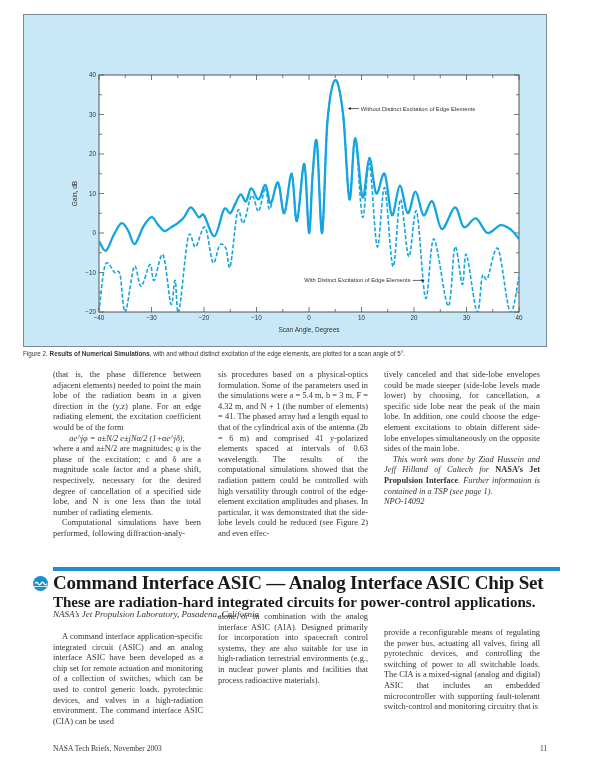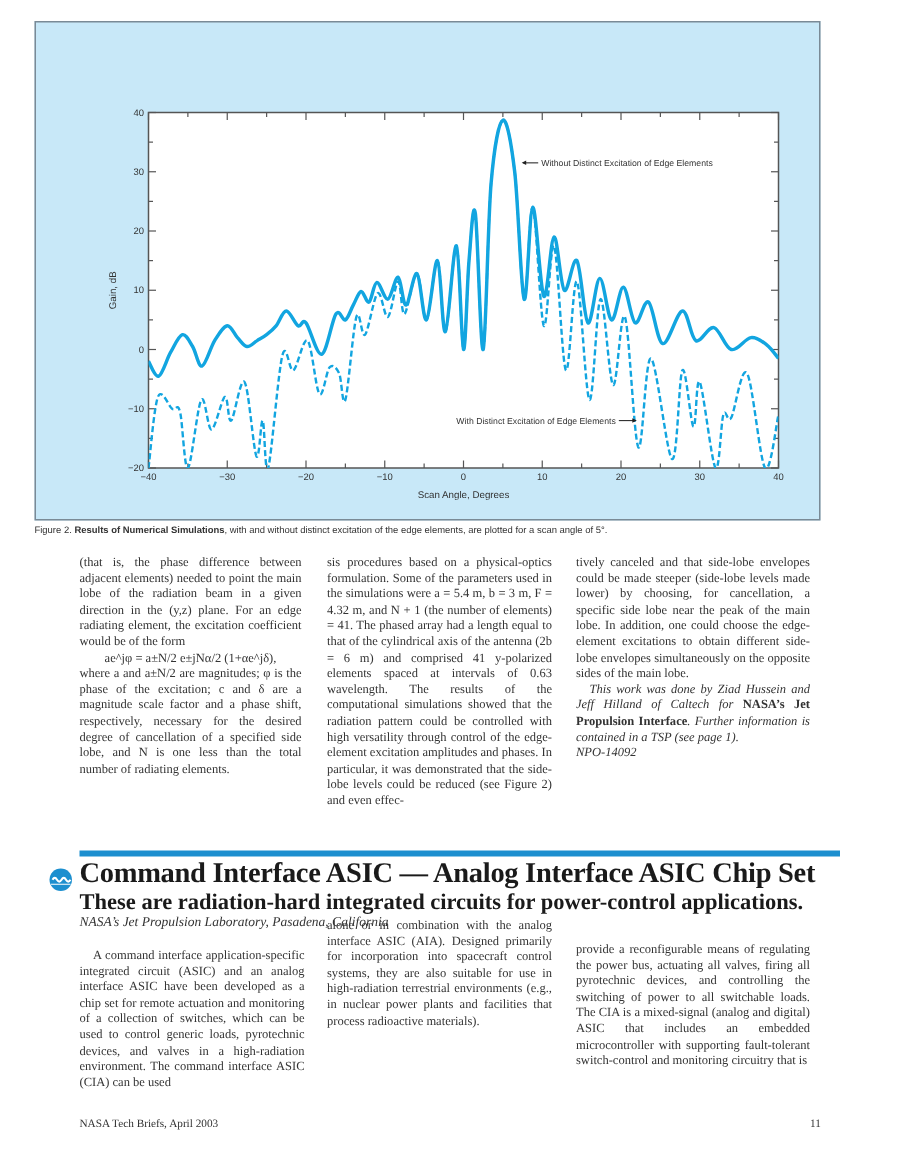--- a/index.html
+++ b/index.html
@@ -7,25 +7,25 @@
          font-family: "Liberation Serif", serif; color: #222; }
   .fig-frame { position: absolute; left: 23px; top: 14px; width: 524px; height: 333px;
                background: #c8e8f8; border: 1px solid #7a8a96; box-sizing: border-box; }
   svg#chart { position: absolute; left: 0; top: 0; width: 600px; height: 360px; }
   .caption { position: absolute; left: 23px; top: 350px; width: 560px;
              font-family: "Liberation Sans", sans-serif; font-size: 6.3px; color: #333; }
   .caption b { font-weight: bold; }
   .col { position: absolute; font-size: 8.35px; line-height: 10.6px; text-align: justify; color: #333; }
   .col p { margin: 0; text-indent: 9px; }
   .col p.noindent { text-indent: 0; }
-  .col .formula { text-align: center; text-indent: 0; }
+  .col .formula { text-align: center; text-indent: 0; font-style: italic; }
   .col i { font-style: italic; margin-top: 11px; }
   .col b { font-weight: bold; }
   .rule { position: absolute; left: 53px; top: 567px; width: 507px; height: 4px; background: #1c8fcf; }
-  .title-row { position: absolute; left: 33px; top: 572px; display: flex; align-items: flex-end; }
+  .title-row { position: absolute; left: 33px; top: 572px; display: flex; align-items: center; }
   .title-icon { width: 15px; height: 15px; border-radius: 50%; background: #1c8fcf; display: inline-block; position: relative; margin-right: 5px; }
   .title-icon svg { position: absolute; left: 0; top: 0; }
   .article-title { font-size: 19px; font-weight: bold; color: #1a1a1a; letter-spacing: -0.2px; }
   .article-subtitle { position: absolute; left: 53px; top: 594px; font-size: 15px; font-weight: bold; color: #1a1a1a; }
   .article-affil { position: absolute; left: 53px; top: 609px; font-size: 9px; font-style: italic; color: #333; }
   .footer-left { position: absolute; left: 53px; top: 744px; font-size: 7.5px; color: #333; }
   .footer-right { position: absolute; left: 540px; top: 744px; font-size: 7.5px; color: #333; }
 </style>
 </head>
 <body>
@@ -133,20 +133,21 @@
 </svg>
 
 <div class="caption">
   <span>Figure 2. </span><b>Results of Numerical Simulations</b><span>, with and without distinct excitation of the edge elements, are plotted for a scan angle of 5°.</span>
 </div>
 
 <div class="col" style="left:53px; top:370px; width:148px;">
   <p class="noindent">(that is, the phase difference between adjacent elements) needed to point the main lobe of the radiation beam in a given direction in the (y,z) plane. For an edge radiating element, the excitation coefficient would be of the form</p>
   <p class="formula">ae^jφ = a±N/2 e±jNα/2 (1+αe^jδ),</p>
   <p class="noindent">where a and a±N/2 are magnitudes; φ is the phase of the excitation; c and δ are a magnitude scale factor and a phase shift, respectively, necessary for the desired degree of cancellation of a specified side lobe, and N is one less than the total number of radiating elements.</p>
+  <p>Computational simulations have been performed, following diffraction-analy-</p>
 </div>
 
 <div class="col" style="left:218px; top:370px; width:150px;">
   <p class="noindent">sis procedures based on a physical-optics formulation. Some of the parameters used in the simulations were a = 5.4 m, b = 3 m, F = 4.32 m, and N + 1 (the number of elements) = 41. The phased array had a length equal to that of the cylindrical axis of the antenna (2b = 6 m) and comprised 41 y-polarized elements spaced at intervals of 0.63 wavelength. The results of the computational simulations showed that the radiation pattern could be controlled with high versatility through control of the edge-element excitation amplitudes and phases. In particular, it was demonstrated that the side-lobe levels could be reduced (see Figure 2) and even effec-</p>
 </div>
 
 <div class="col" style="left:384px; top:370px; width:156px;">
   <p class="noindent">tively canceled and that side-lobe envelopes could be made steeper (side-lobe levels made lower) by choosing, for cancellation, a specific side lobe near the peak of the main lobe. In addition, one could choose the edge-element excitations to obtain different side-lobe envelopes simultaneously on the opposite sides of the main lobe.</p>
   <p><i>This work was done by Ziad Hussein and Jeff Hilland of Caltech for </i><b>NASA’s Jet Propulsion Interface</b><i>. Further information is contained in a TSP (see page 1).</i></p>
   <p class="noindent"><i>NPO-14092</i></p>
@@ -168,14 +169,14 @@
 <div class="col" style="left:53px; top:632px; width:150px;">
   <p>A command interface application-specific integrated circuit (ASIC) and an analog interface ASIC have been developed as a chip set for remote actuation and monitoring of a collection of switches, which can be used to control generic loads, pyrotechnic devices, and valves in a high-radiation environment. The command interface ASIC (CIA) can be used</p>
 </div>
 <div class="col" style="left:218px; top:612px; width:150px;">
   <p class="noindent">alone or in combination with the analog interface ASIC (AIA). Designed primarily for incorporation into spacecraft control systems, they are also suitable for use in high-radiation terrestrial environments (e.g., in nuclear power plants and facilities that process radioactive materials).</p>
 </div>
 <div class="col" style="left:384px; top:628px; width:156px;">
   <p class="noindent">provide a reconfigurable means of regulating the power bus, actuating all valves, firing all pyrotechnic devices, and controlling the switching of power to all switchable loads. The CIA is a mixed-signal (analog and digital) ASIC that includes an embedded microcontroller with supporting fault-tolerant switch-control and monitoring circuitry that is</p>
 </div>
 
-<div class="footer-left">NASA Tech Briefs, April 2003</div>
+<div class="footer-left">NASA Tech Briefs, November 2003</div>
 <div class="footer-right">11</div>
 
 </body></html>

